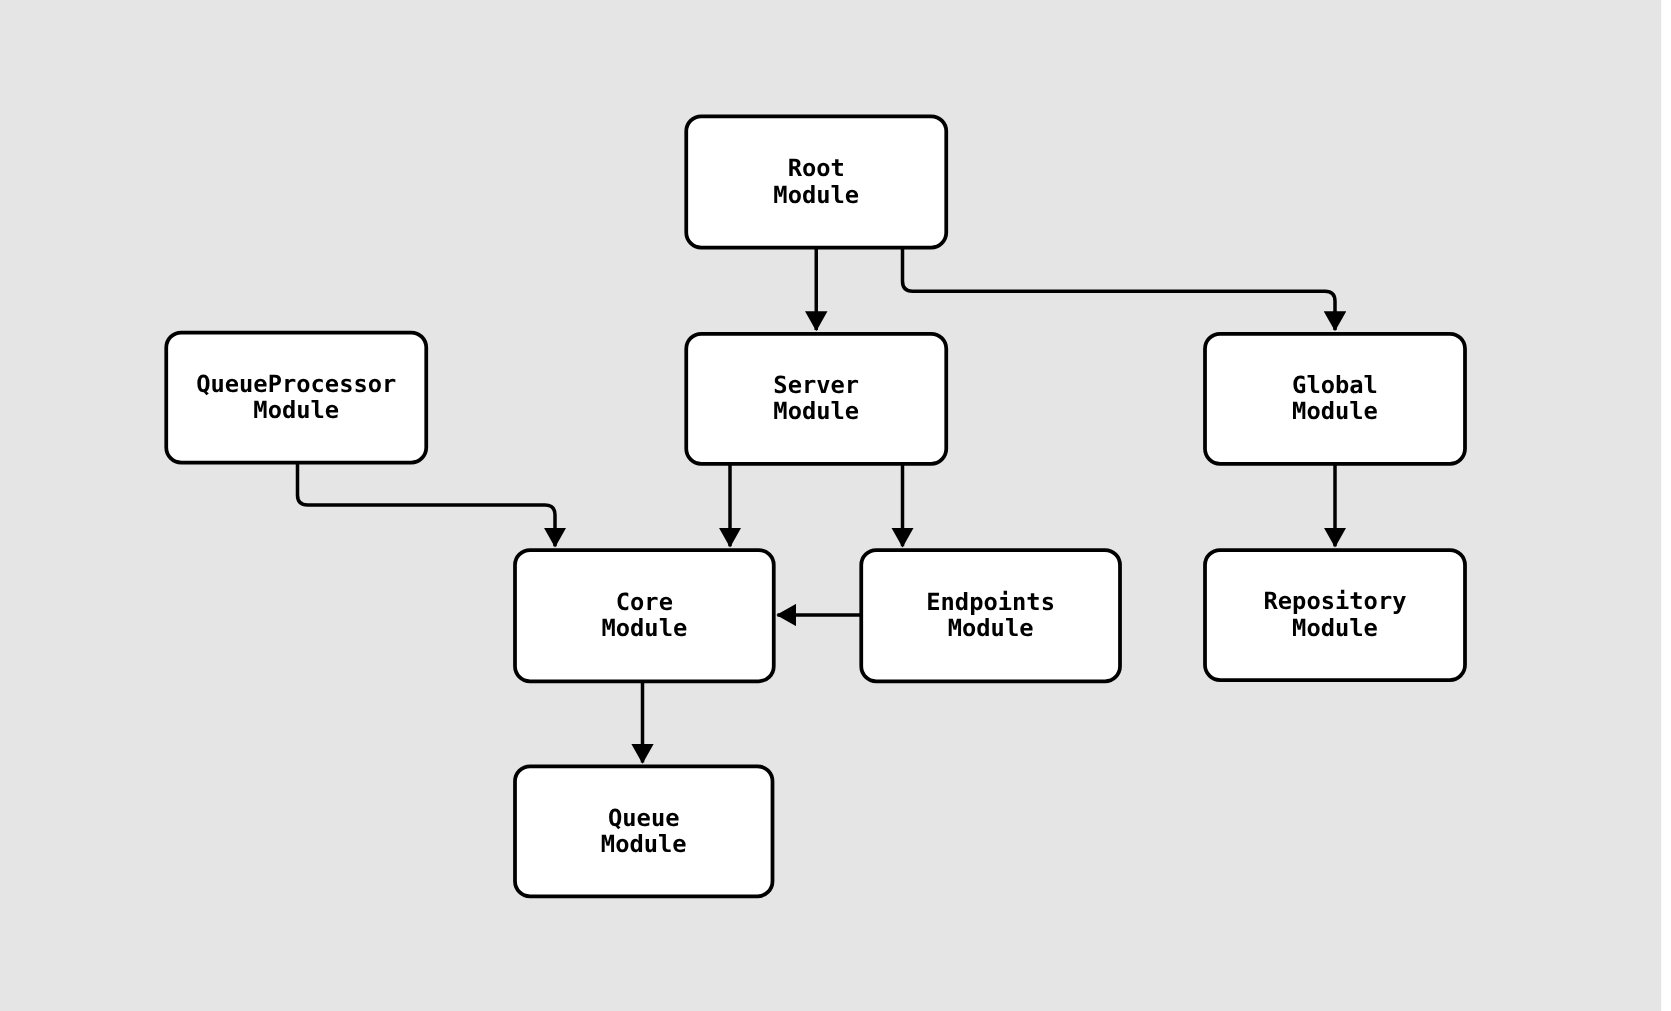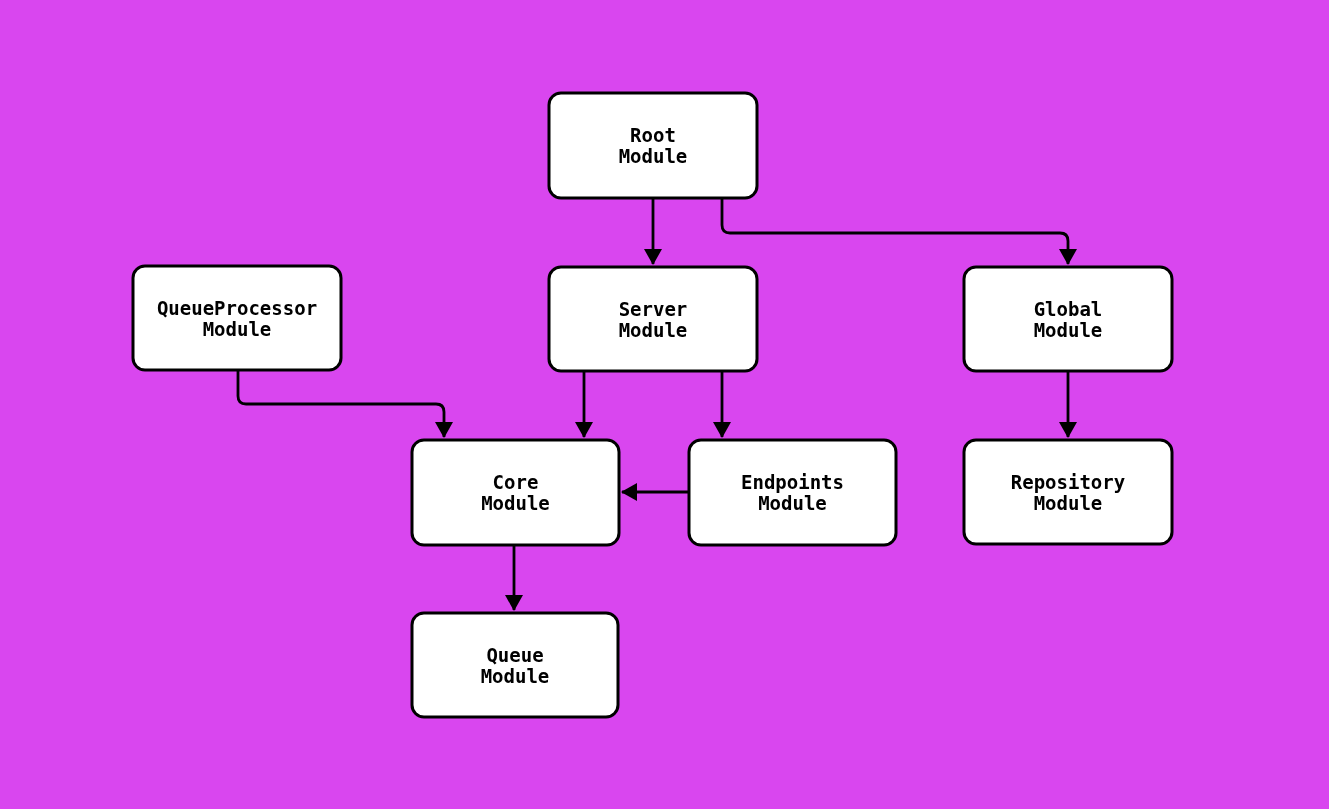--- a/index.html
+++ b/index.html
@@ -4,21 +4,21 @@
 <style>
   html, body {
     margin: 0;
     padding: 0;
     background: #ffffff;
   }
   .stage {
     position: relative;
     width: 1329px;
     height: 809px;
-    background: #d946ef;
+    background: #e5e5e5;
     overflow: hidden;
     font-family: "DejaVu Sans Mono", "Liberation Mono", monospace;
   }
   svg.diagram {
     display: block;
     width: 1337px;
     height: 809px;
   }
   .node-rect {
     fill: #ffffff;

